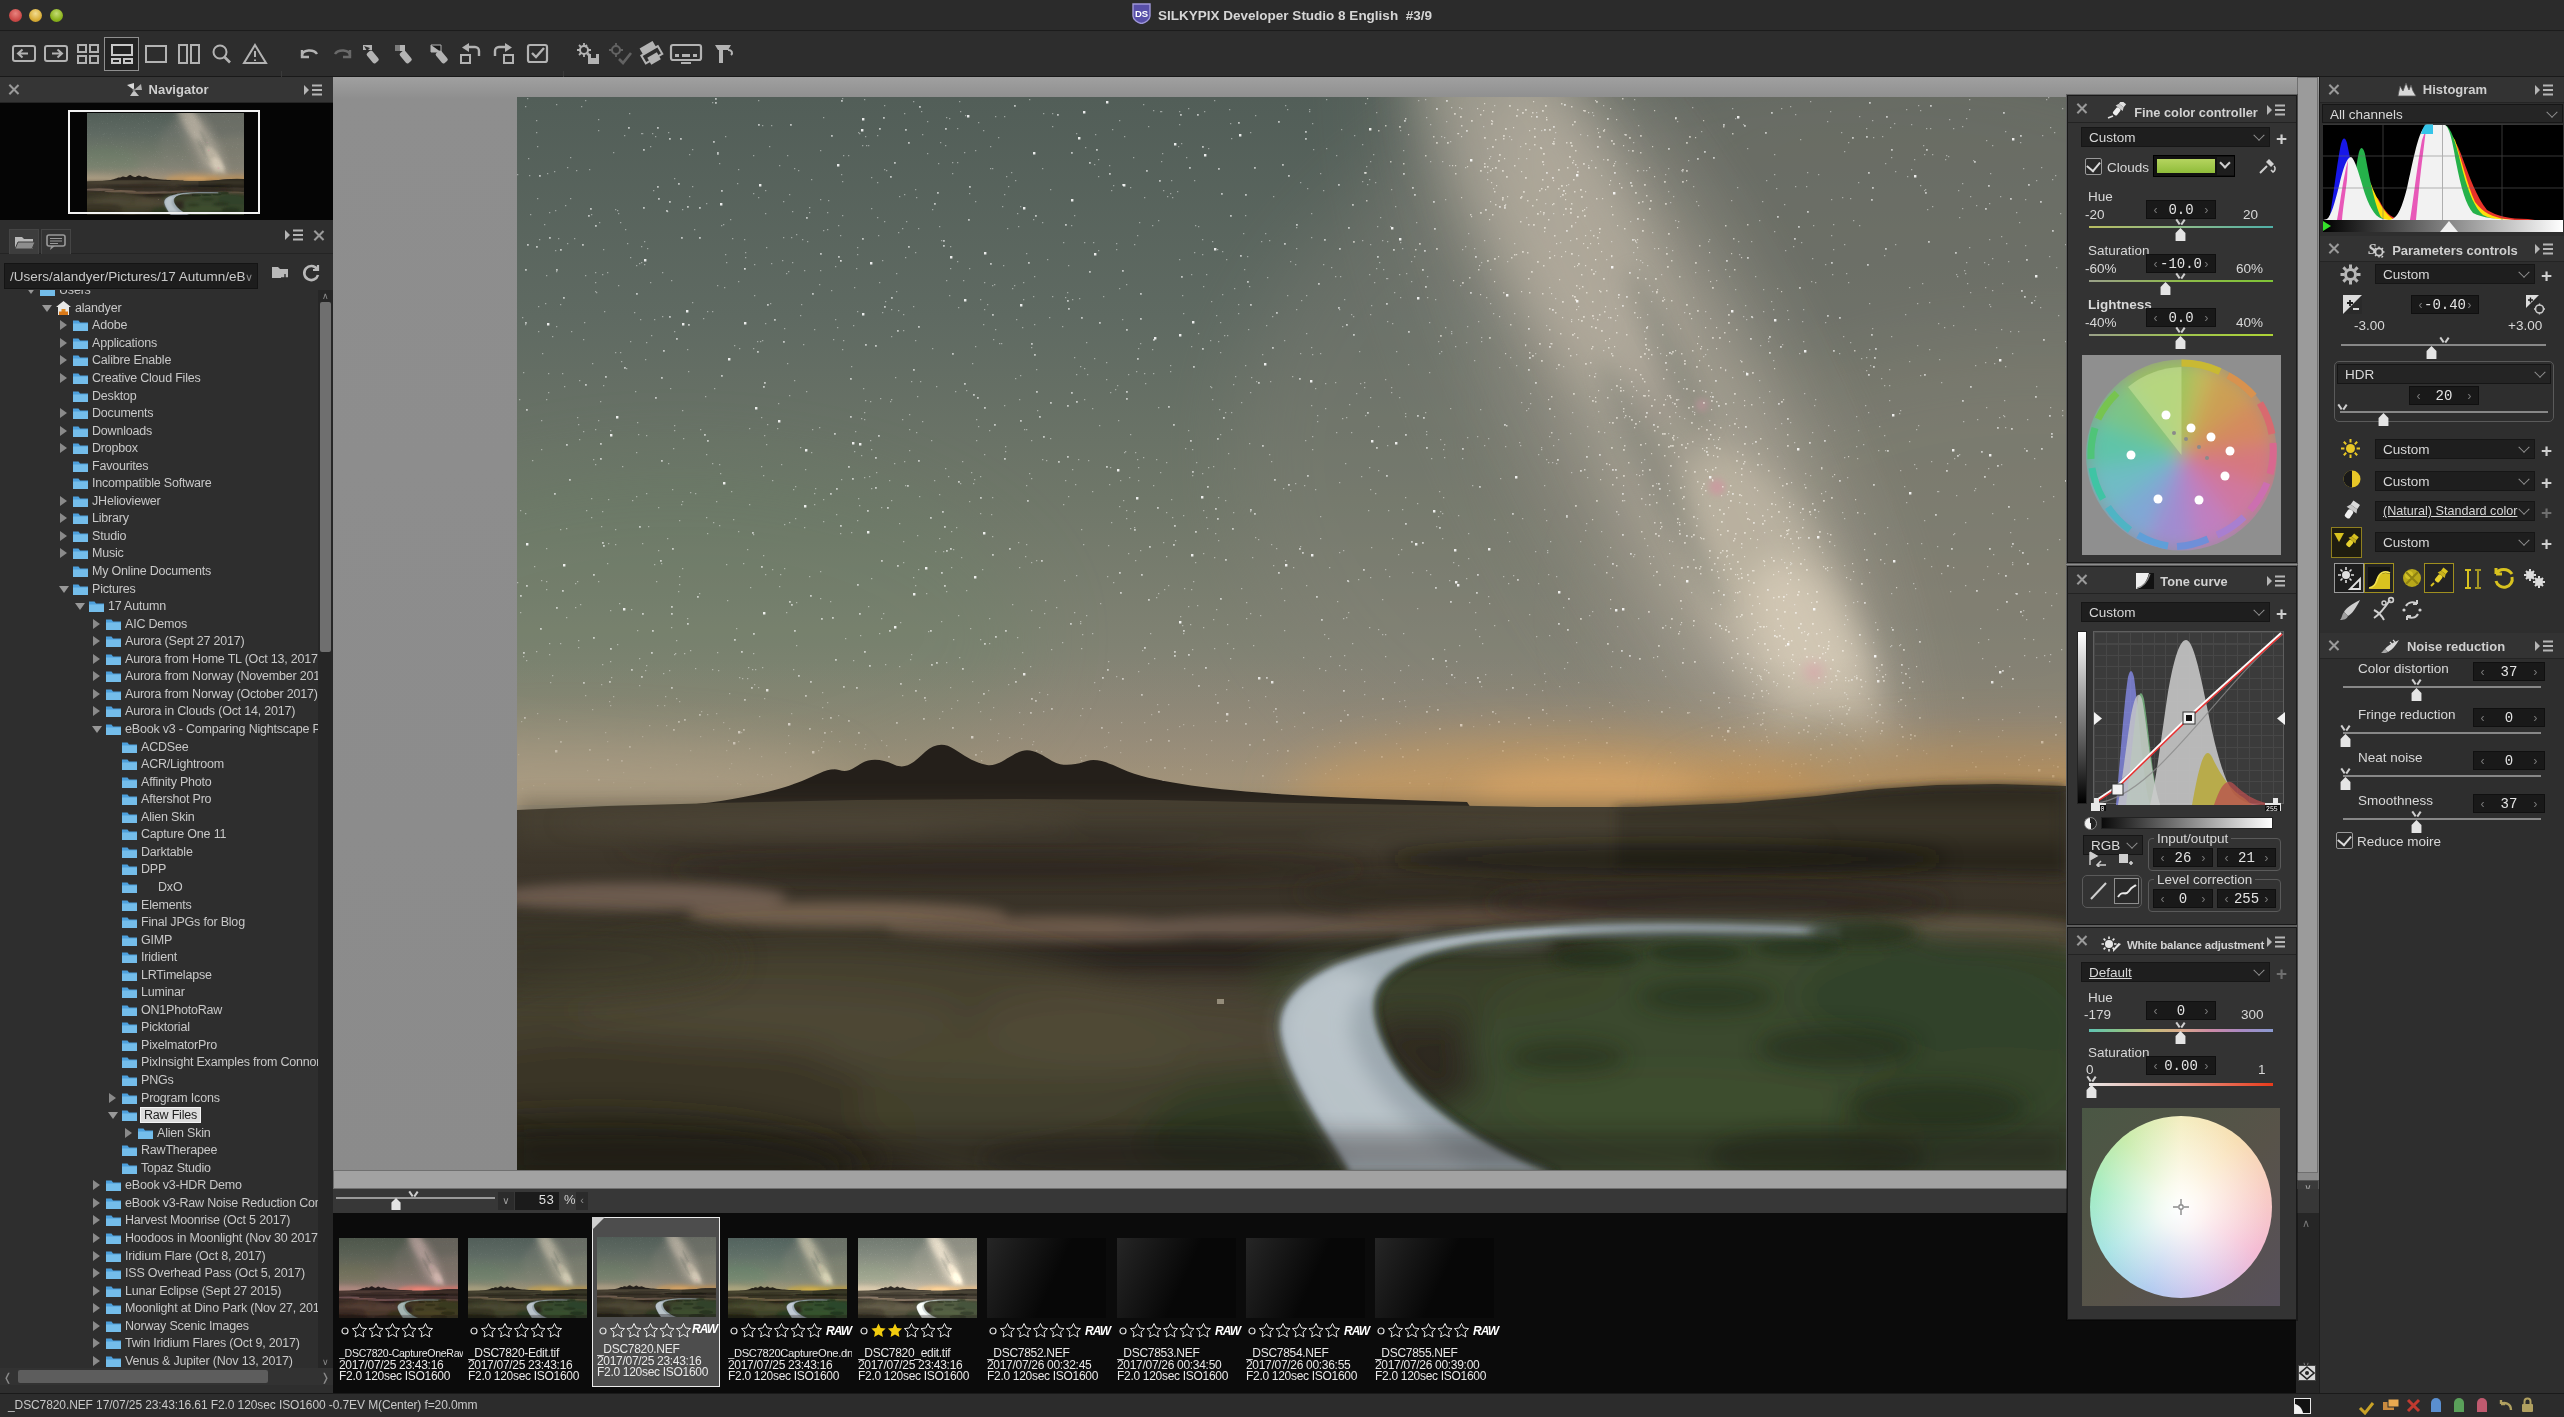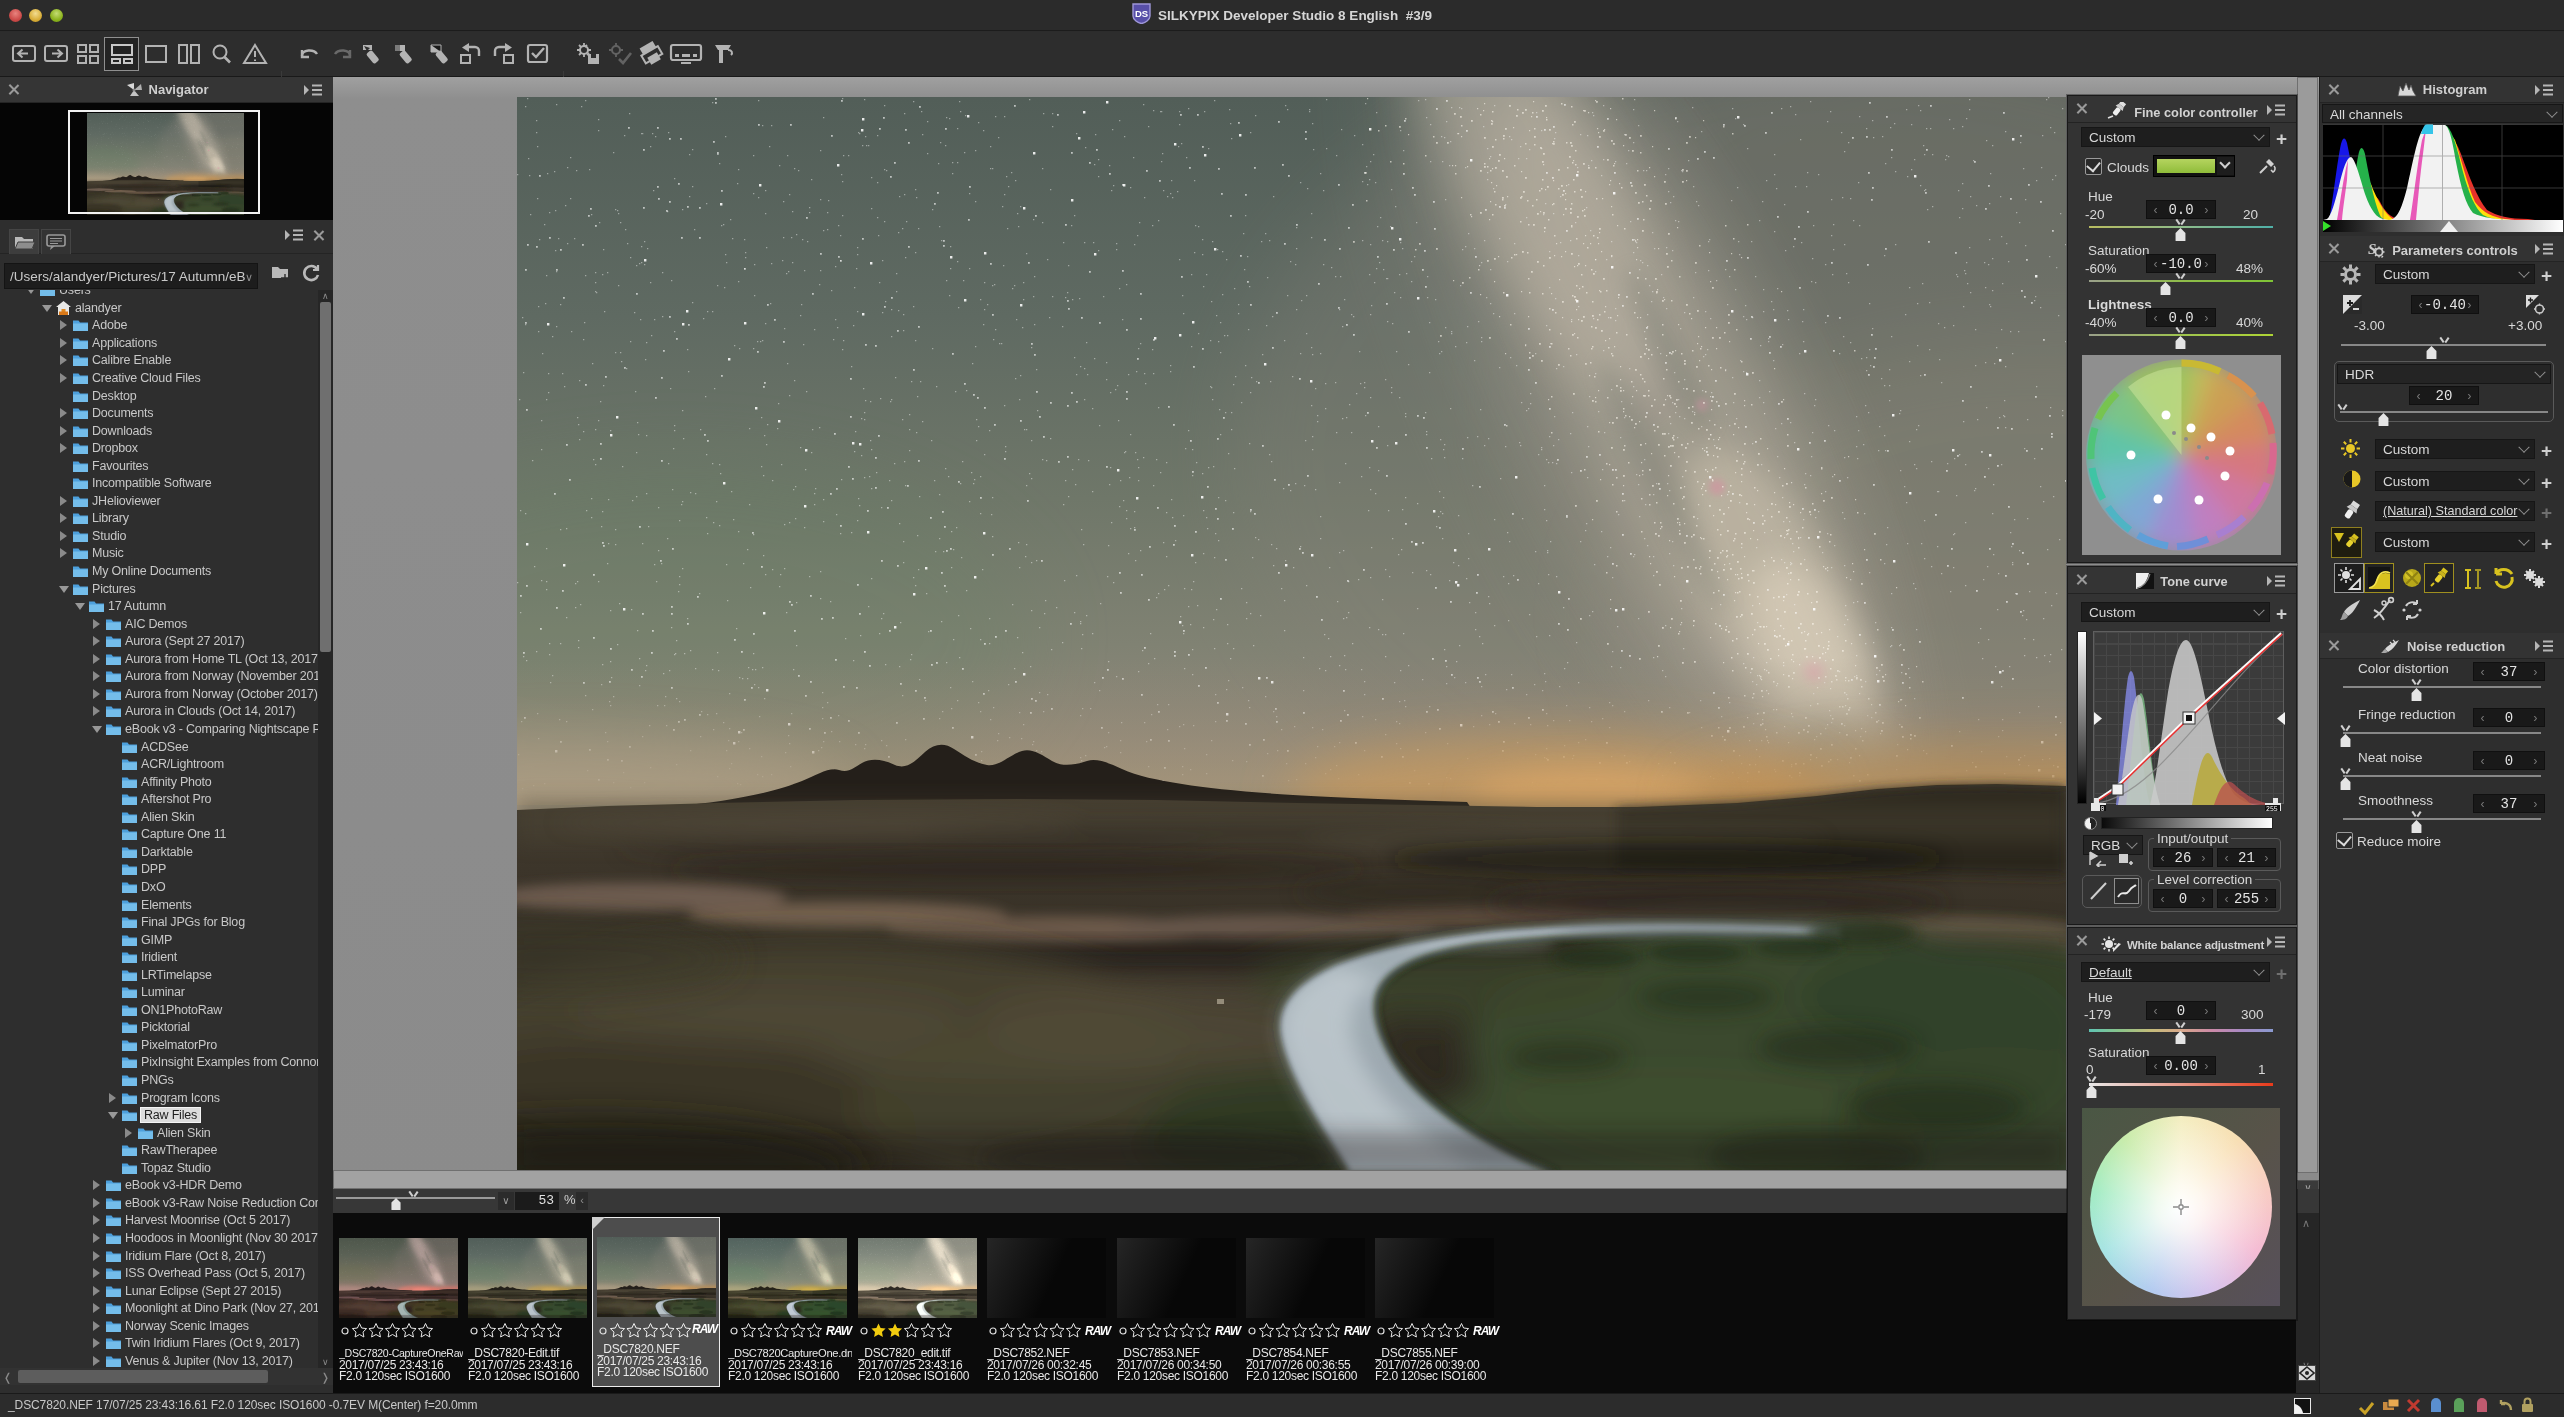--- a/index.html
+++ b/index.html
@@ -711,21 +711,21 @@
           <path d="M0 2.5 L0 13 L15 13 L15 4.5 L7 4.5 L5.5 2.5 Z" fill="#4da0dc"></path>
           <path d="M0 5.5 L15 5.5 L15 13 L0 13 Z" fill="#74bdea"></path>
         </svg></span>
       <span class="tlabel" style="left:141px">DPP</span>
     </div>
     <div class="trow" style="left:0;top:587.9px">
       <span class="abs" style="left:122px;top:2px"><svg width="15" height="14" viewBox="0 0 15 14">
           <path d="M0 2.5 L0 13 L15 13 L15 4.5 L7 4.5 L5.5 2.5 Z" fill="#4da0dc"></path>
           <path d="M0 5.5 L15 5.5 L15 13 L0 13 Z" fill="#74bdea"></path>
         </svg></span>
-      <span class="tlabel" style="left:141px">DxO</span>
+      <span class="tlabel" style="left:158px">DxO</span>
     </div>
     <div class="trow" style="left:0;top:605.5px">
       <span class="abs" style="left:122px;top:2px"><svg width="15" height="14" viewBox="0 0 15 14">
           <path d="M0 2.5 L0 13 L15 13 L15 4.5 L7 4.5 L5.5 2.5 Z" fill="#4da0dc"></path>
           <path d="M0 5.5 L15 5.5 L15 13 L0 13 Z" fill="#74bdea"></path>
         </svg></span>
       <span class="tlabel" style="left:141px">Elements</span>
     </div>
     <div class="trow" style="left:0;top:623.0px">
       <span class="abs" style="left:122px;top:2px"><svg width="15" height="14" viewBox="0 0 15 14">
@@ -1166,21 +1166,21 @@
  <span class="plabel" style="left:20px;top:93px;">Hue</span>
  <span class="plabel" style="left:17px;top:111px;">-20</span>
  <div class="spin" style="left:78px;top:104px;width:70px;height:19px;line-height:18px;">0.0<i class="l">‹</i><i class="r">›</i></div>
  <span class="plabel" style="left:175px;top:111px;">20</span>
  <div class="slline" style="left:21px;top:130px;width:184px;height:2px;background:linear-gradient(90deg,#b8bc60,#8fbc8a,#4fb0a8);"></div>
  <span class="slv" style="left:108px;top:123px;"></span>
  <div class="thumbp" style="left:106px;top:132px;"></div>
  <span class="plabel" style="left:20px;top:147px;">Saturation</span>
  <span class="plabel" style="left:17px;top:165px;">-60%</span>
  <div class="spin" style="left:78px;top:158px;width:70px;height:19px;line-height:18px;">-10.0<i class="l">‹</i><i class="r">›</i></div>
- <span class="plabel" style="left:168px;top:165px;">48%</span>
+ <span class="plabel" style="left:168px;top:165px;">60%</span>
  <div class="slline" style="left:21px;top:184px;width:184px;height:2px;background:linear-gradient(90deg,#9aa08a,#8fbc4a,#7fc435);"></div>
  <span class="slv" style="left:108px;top:177px;"></span>
  <div class="thumbp" style="left:91px;top:186px;"></div>
  <span class="plabel" style="left:20px;top:201px;font-weight:bold;">Lightness</span>
  <span class="plabel" style="left:17px;top:219px;">-40%</span>
  <div class="spin" style="left:78px;top:212px;width:70px;height:19px;line-height:18px;">0.0<i class="l">‹</i><i class="r">›</i></div>
  <span class="plabel" style="left:168px;top:219px;">40%</span>
  <div class="slline" style="left:21px;top:238px;width:184px;height:2px;background:linear-gradient(90deg,#9aa08a,#9fc44f,#aed435);"></div>
  <span class="slv" style="left:108px;top:231px;"></span>
  <div class="thumbp" style="left:106px;top:240px;"></div>

